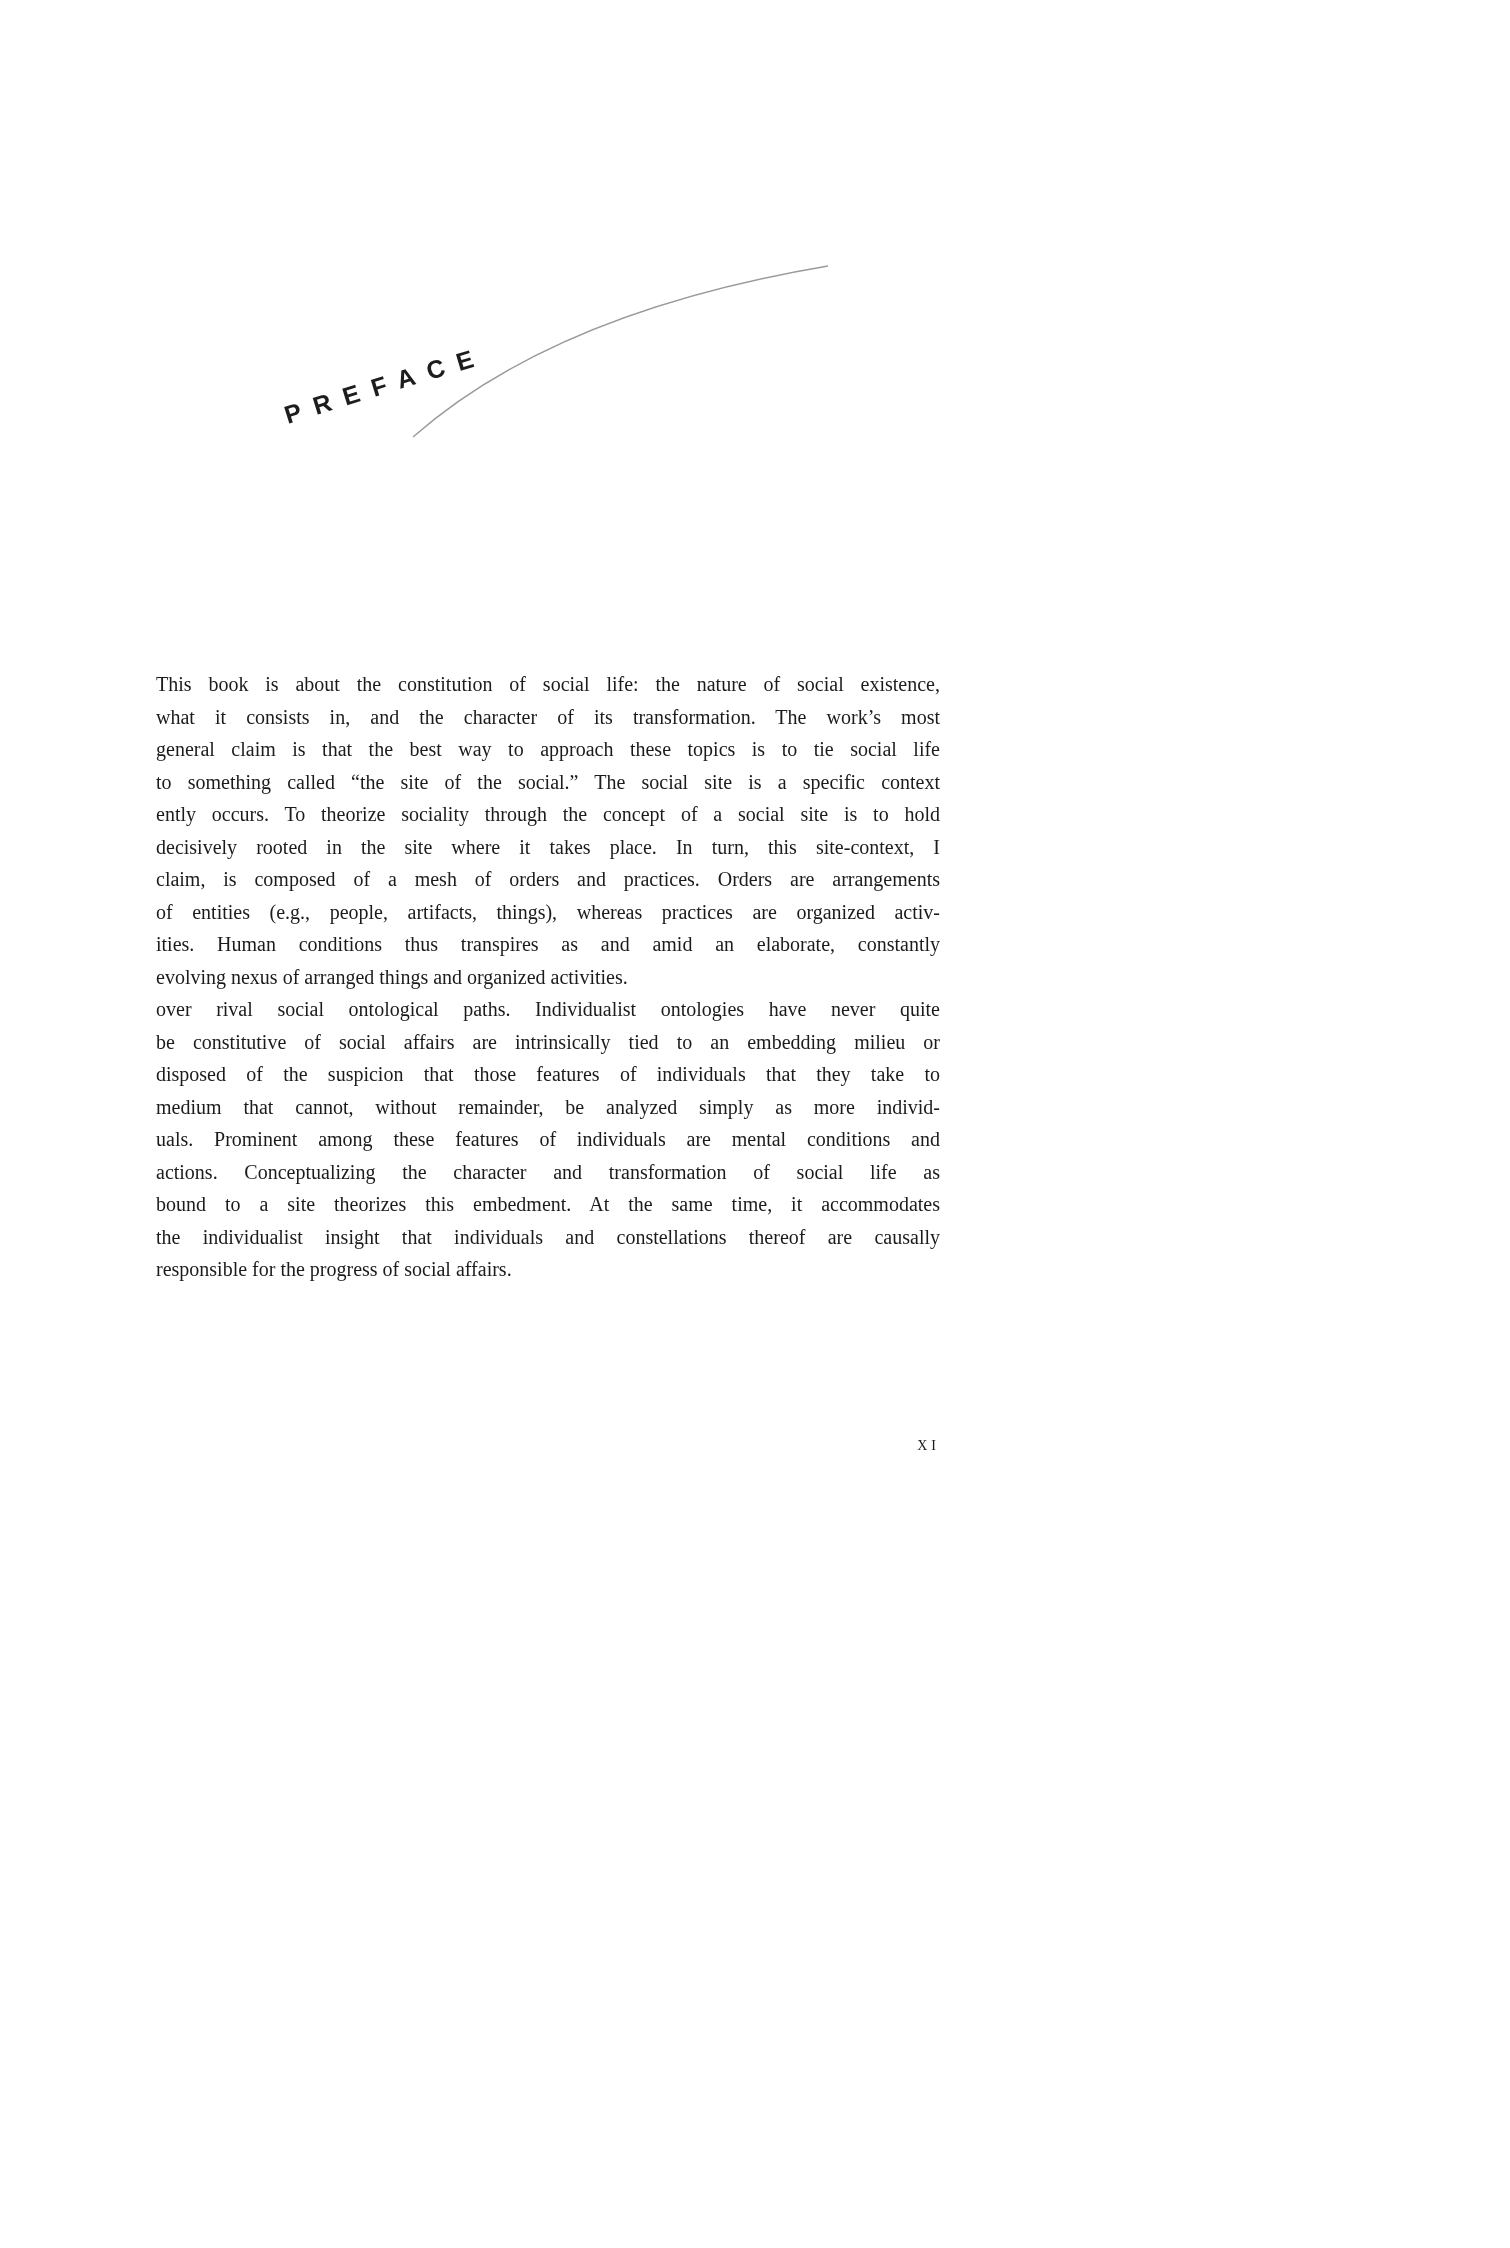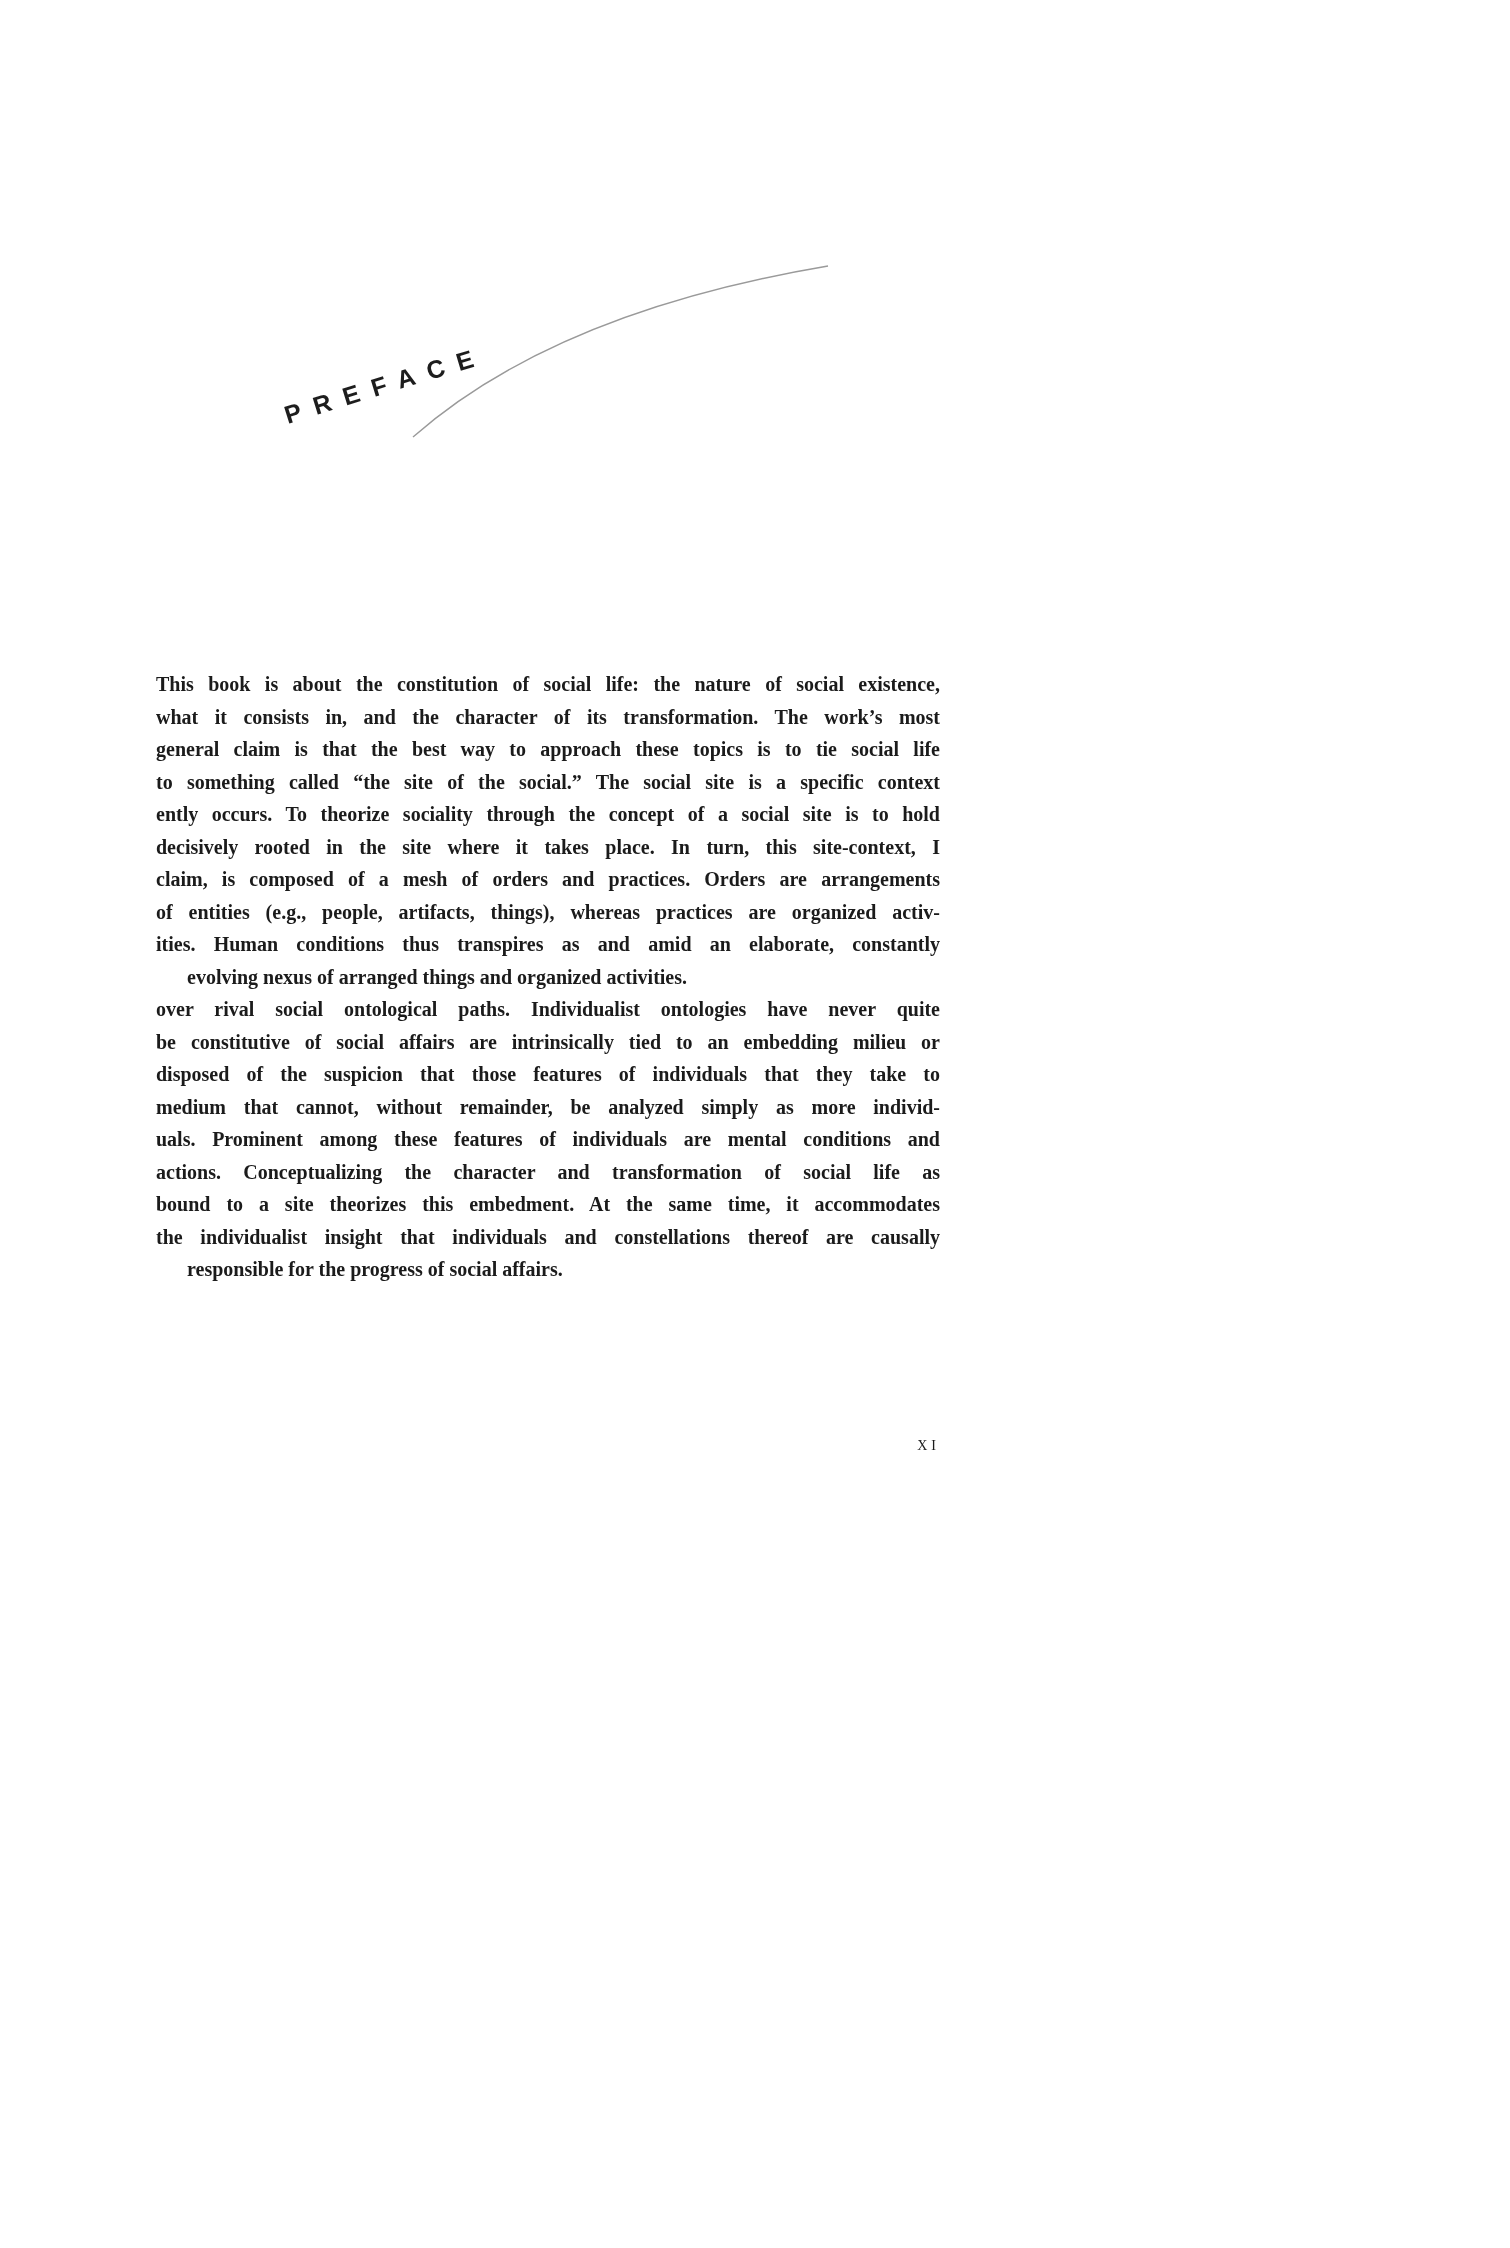--- a/index.html
+++ b/index.html
@@ -39,25 +39,23 @@
     font-size: 20px;
     line-height: 32.5px;
   }
   .paragraph {
     margin: 0;
   }
   .line {
     white-space: nowrap;
     text-align: justify;
     text-align-last: justify;
-    font-weight: bold;
   }
   .line.last {
     text-align-last: left;
-    margin-left: 31px;
   }
   .line.indent {
     text-indent: 29px;
   }
   .page-number {
     position: absolute;
     top: 1438px;
     right: 570px;
     font-size: 14px;
     letter-spacing: 4px;

